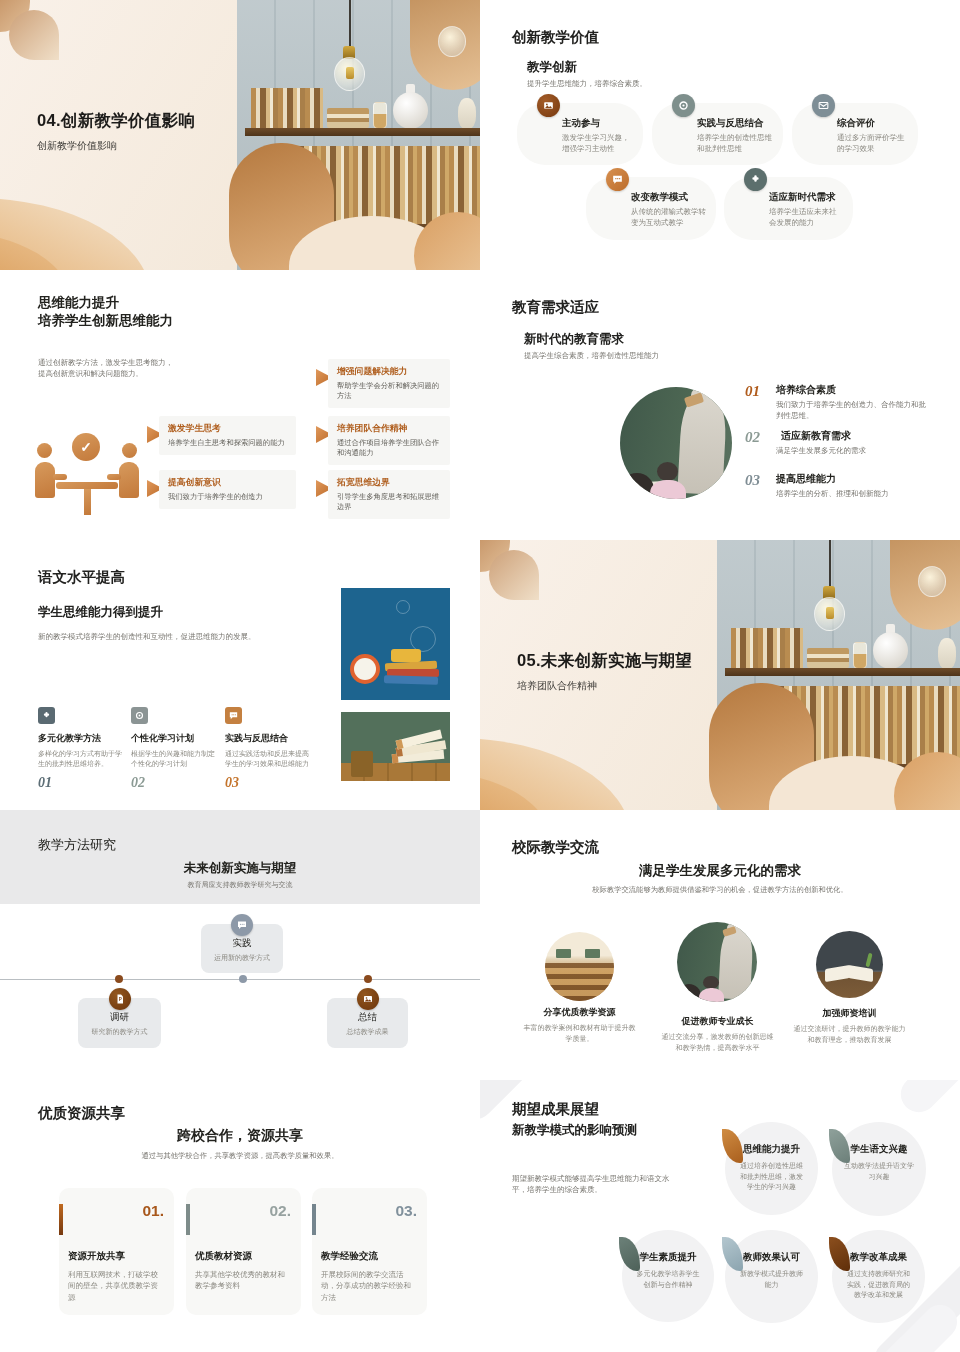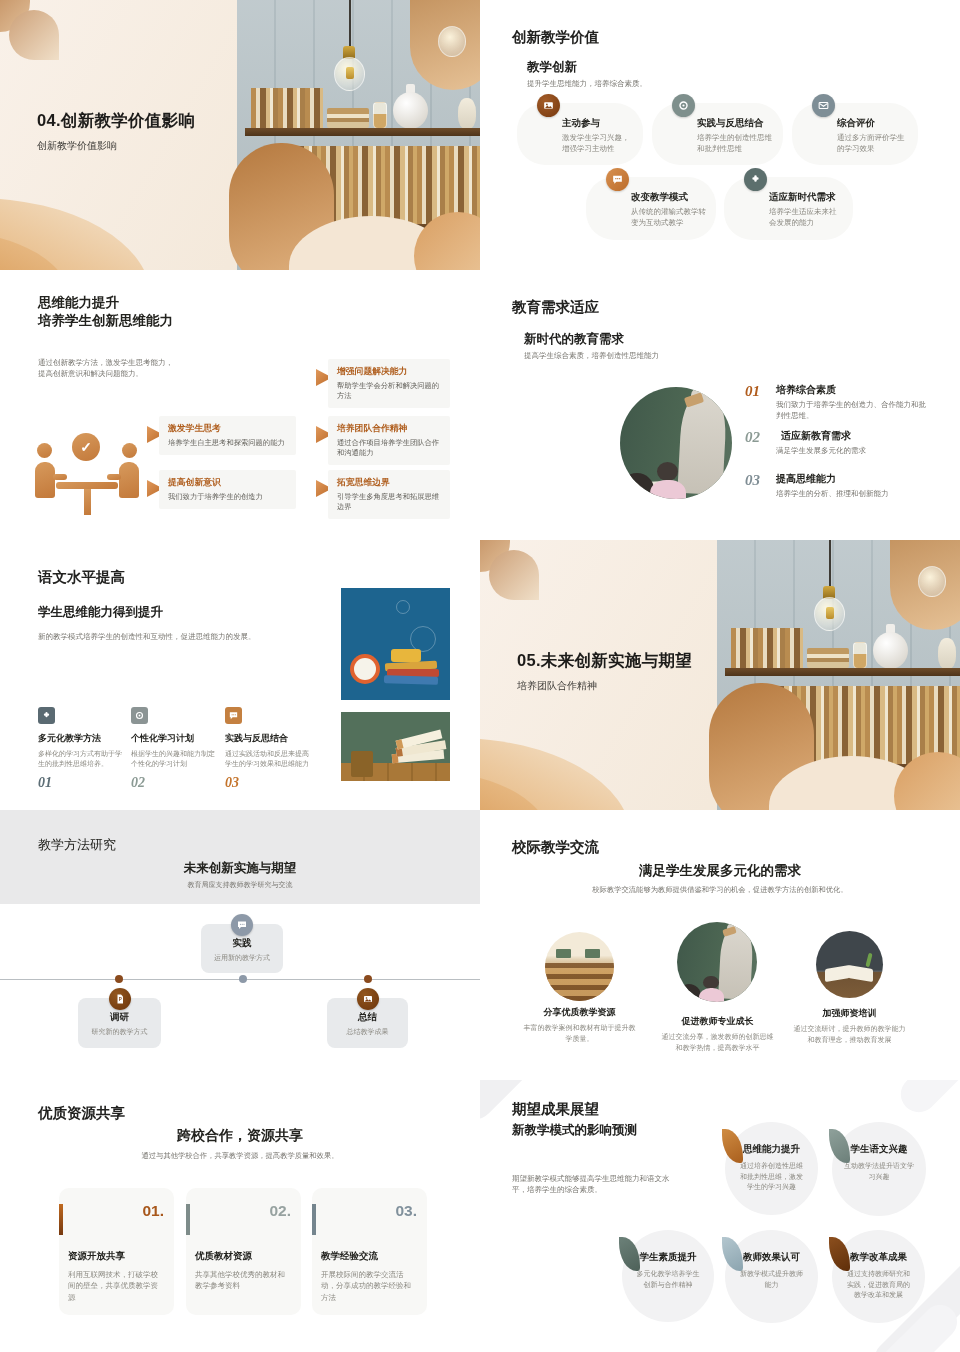--- a/index.html
+++ b/index.html
@@ -91,21 +91,21 @@
 .photo1{background:#1d648f;overflow:hidden;}
 .doodle{border:1px solid rgba(255,255,255,.28);border-radius:50%;}
 .clockring{background:#e0622f;border-radius:50%;}
 .clockface{background:#f6f3ea;border-radius:50%;}
 .photo2{background:linear-gradient(#53705b 72%,#53705b 72%);overflow:hidden;}
 
 
 .band{background:#e9e9ea;}
 .stepcard{position:absolute;background:#e8eaec;border-radius:8px;text-align:center;padding-top:13px;}
 .stepcard .ic{position:absolute;top:-10px;left:50%;transform:translateX(-50%);width:22px;height:22px;border-radius:50%;display:flex;align-items:center;justify-content:center;box-shadow:0 1px 2px rgba(0,0,0,.2);}
-.stepcard h4{font-size:9.5px;font-weight:bold;}
+.stepcard h4{font-size:9.5px;font-weight:normal;}
 .stepcard p{font-size:7px;color:#8a8880;margin-top:3px;}
 .tdot{position:absolute;width:8px;height:8px;border-radius:50%;}
 
 
 .circ{position:absolute;border-radius:50%;overflow:hidden;}
 .cap{position:absolute;text-align:center;}
 .cap h4{font-size:9px;font-weight:bold;margin-bottom:4px;}
 .cap p{font-size:7px;color:#8a8880;line-height:1.5;}
 .room{background:linear-gradient(#f3ead8 34%,#e3d2b4 40%,#c79a5f 60%,#8a5f33 100%);}
 .board{position:absolute;background:#5f7a5f;border-radius:1px;}

